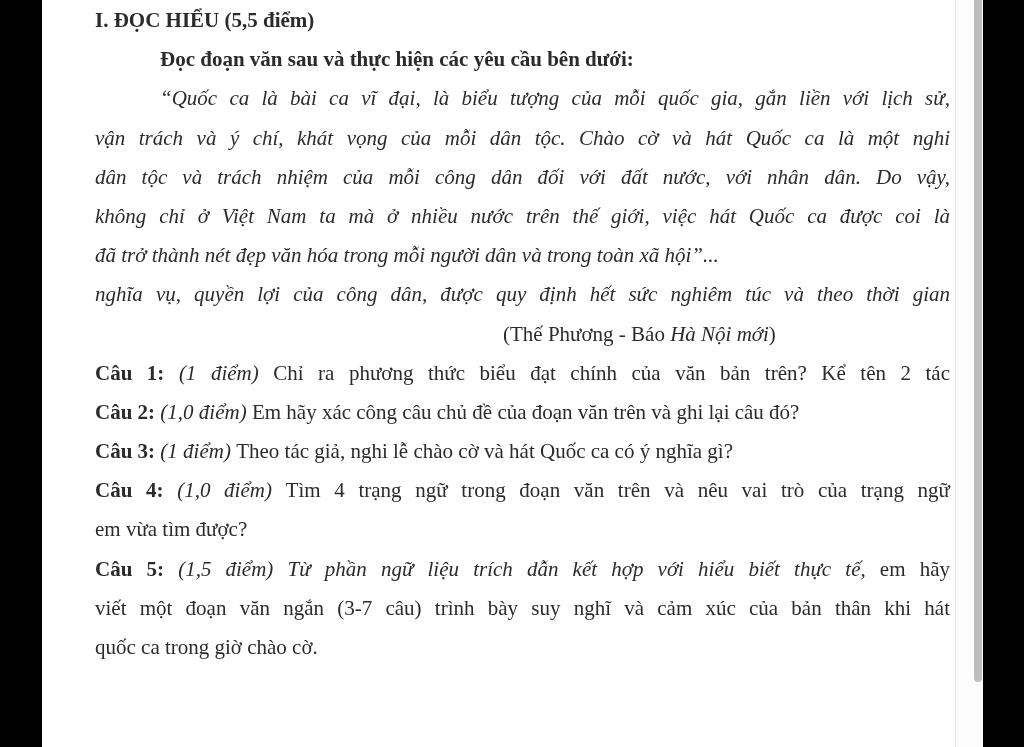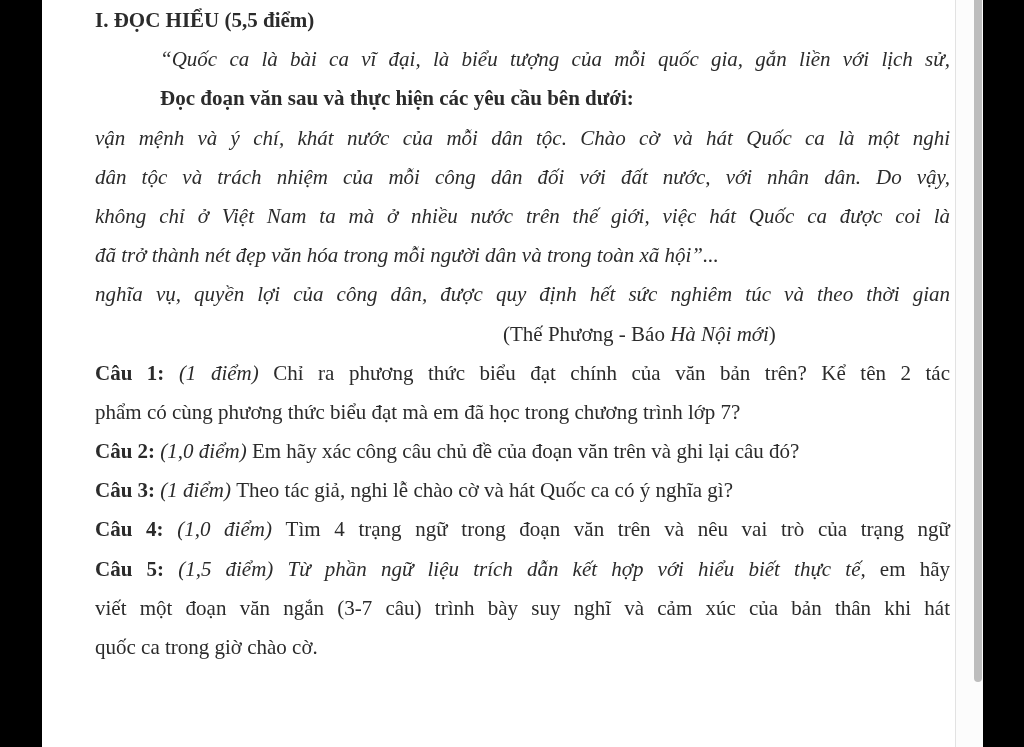--- a/index.html
+++ b/index.html
@@ -66,33 +66,33 @@
 </style>
 </head>
 <body>
 
 <div class="screen">
   <div class="bar left"></div>
 
   <div class="page">
     <div id="doc-lines">
         <div class="line"><span class="s-b">I. ĐỌC HIỂU (5,5 điểm)</span></div>
+        <div class="line indent"><span class="s-b">Đọc đoạn văn sau và thực hiện các yêu cầu bên dưới:</span></div>
         <div class="line just indent"><span class="s-i">“Quốc ca là bài ca vĩ đại, là biểu tượng của mỗi quốc gia, gắn liền với lịch sử,</span></div>
-        <div class="line indent"><span class="s-b">Đọc đoạn văn sau và thực hiện các yêu cầu bên dưới:</span></div>
-        <div class="line just"><span class="s-i">vận mệnh và ý chí, khát nước của mỗi dân tộc. Chào cờ và hát Quốc ca là một nghi</span></div>
+        <div class="line just"><span class="s-i">vận trách và ý chí, khát vọng của mỗi dân tộc. Chào cờ và hát Quốc ca là một nghi</span></div>
         <div class="line just"><span class="s-i">dân tộc và trách nhiệm của mỗi công dân đối với đất nước, với nhân dân. Do vậy,</span></div>
         <div class="line just"><span class="s-i">không chỉ ở Việt Nam ta mà ở nhiều nước trên thế giới, việc hát Quốc ca được coi là</span></div>
         <div class="line"><span class="s-i">đã trở thành nét đẹp văn hóa trong mỗi người dân và trong toàn xã hội”...</span></div>
         <div class="line just"><span class="s-i">nghĩa vụ, quyền lợi của công dân, được quy định hết sức nghiêm túc và theo thời gian</span></div>
         <div class="line attribution"><span class="s-r">(Thế Phương - Báo </span><span class="s-i">Hà Nội mới</span><span class="s-r">)</span></div>
         <div class="line just"><span class="s-b">Câu 1: </span><span class="s-i">(1 điểm) </span><span class="s-r">Chỉ ra phương thức biểu đạt chính của văn bản trên? Kể tên 2 tác</span></div>
-        <div class="line"><span class="s-r">phẩm có cùng phương thức biểu đạt mà em đã học trong chương trình lớp 7?</span></div>
         <div class="line"><span class="s-b">Câu 2: </span><span class="s-i">(1,0 điểm) </span><span class="s-r">Em hãy xác công câu chủ đề của đoạn văn trên và ghi lại câu đó?</span></div>
         <div class="line"><span class="s-b">Câu 3: </span><span class="s-i">(1 điểm) </span><span class="s-r">Theo tác giả, nghi lễ chào cờ và hát Quốc ca có ý nghĩa gì?</span></div>
         <div class="line just"><span class="s-b">Câu 4: </span><span class="s-i">(1,0 điểm) </span><span class="s-r">Tìm 4 trạng ngữ trong đoạn văn trên và nêu vai trò của trạng ngữ</span></div>
+        <div class="line"><span class="s-r">em vừa tìm được?</span></div>
         <div class="line just"><span class="s-b">Câu 5: </span><span class="s-i">(1,5 điểm) Từ phần ngữ liệu trích dẫn kết hợp với hiểu biết thực tế, </span><span class="s-r">em hãy</span></div>
         <div class="line just"><span class="s-r">viết một đoạn văn ngắn (3-7 câu) trình bày suy nghĩ và cảm xúc của bản thân khi hát</span></div>
         <div class="line"><span class="s-r">quốc ca trong giờ chào cờ.</span></div>
       </div>
   </div>
 
   <div class="scroll-track">
     <div class="scroll-thumb" style="top: 0px; height: 682px;"></div>
   </div>
 

